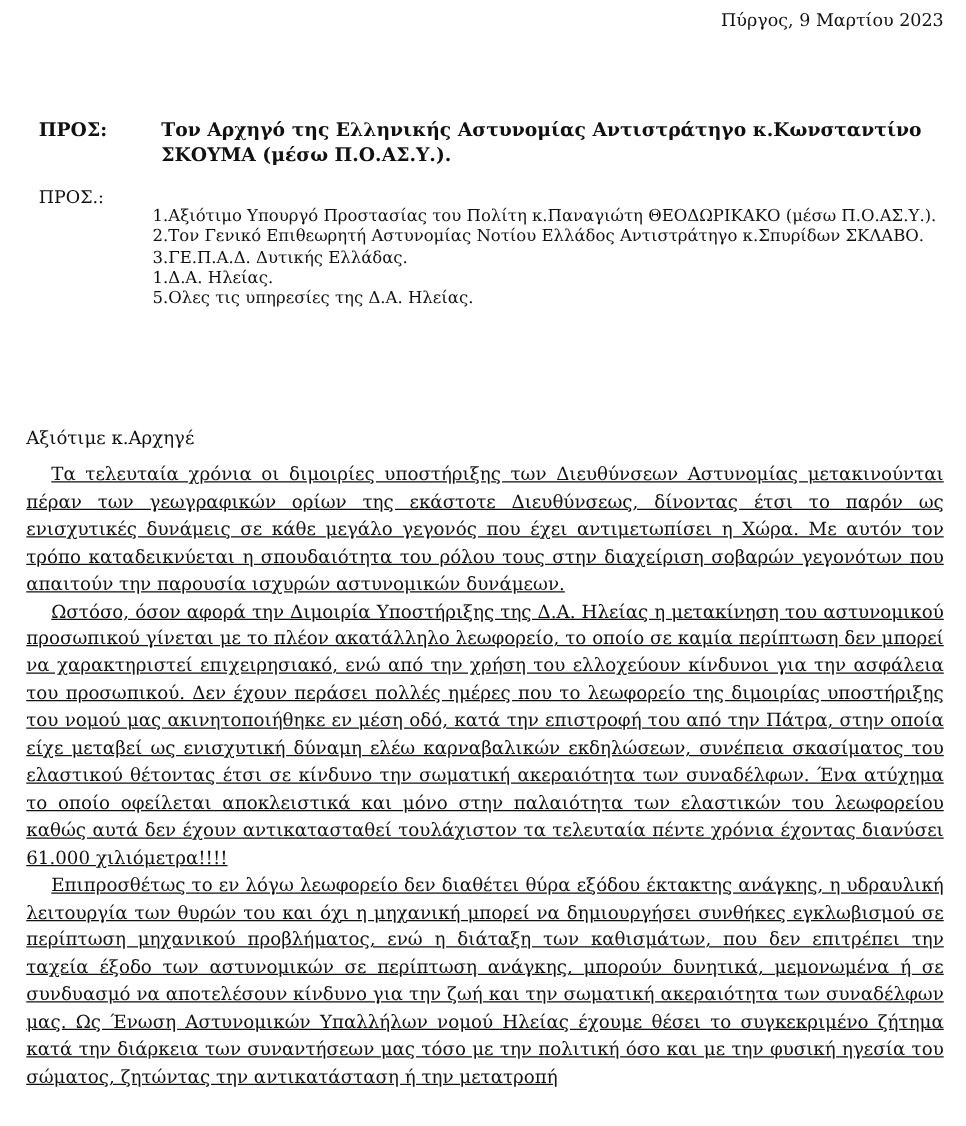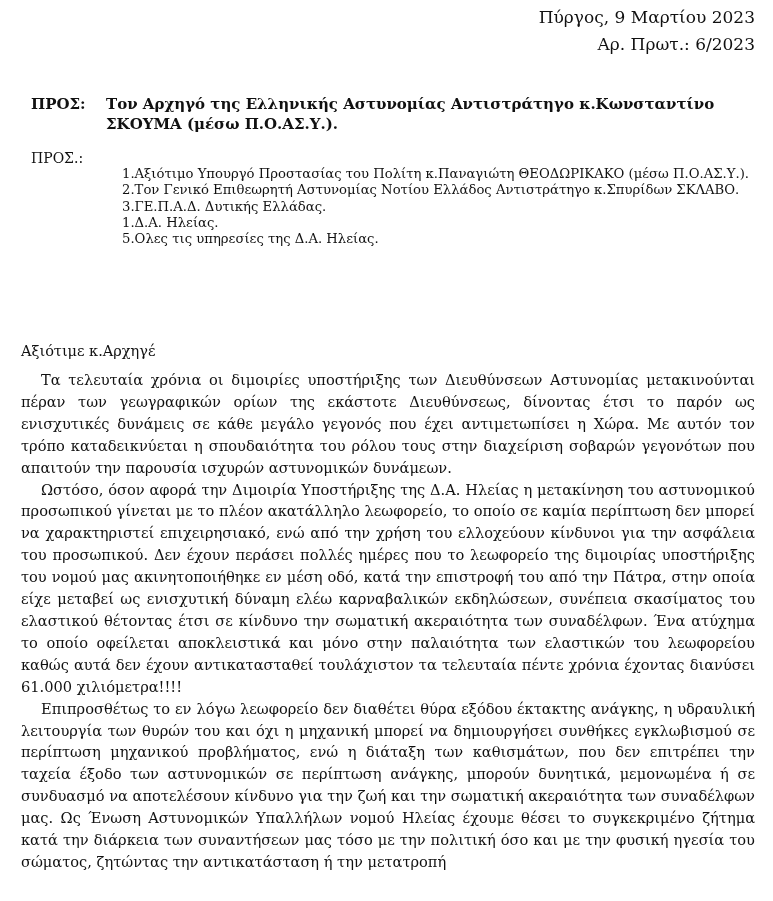--- a/index.html
+++ b/index.html
@@ -3,52 +3,52 @@
 <meta charset="utf-8">
 <style>
   html, body { margin: 0; padding: 0; background: #ffffff; }
   body {
     width: 773px; height: 901px; overflow: hidden; position: relative;
     font-family: "DejaVu Serif", "Liberation Serif", serif;
     color: #111111;
   }
   .header-right {
     position: absolute; right: 18px; top: 4px; text-align: right;
-    font-size: 17px; line-height: 27px;
+    font-size: 14px; line-height: 27px;
   }
   .pros {
     position: absolute; left: 31px; top: 94px; width: 720px;
     font-weight: bold; font-size: 15px; line-height: 20px;
     display: flex;
+    gap: 23px;
   }
   .pros .label { width: 75px; flex: none; }
   .pros .value { flex: 1; }
   .koin {
     position: absolute; left: 31px; top: 150px; width: 735px;
     font-size: 13.2px; line-height: 16.3px; display: flex;
   }
   .koin .label { width: 75px; flex: none; font-size: 14px; }
   .koin ol { list-style: none; margin: 16px; padding: 0; flex: 1; }
   .koin li { padding-left: 11px; text-indent: -11px; }
   .greeting {
     position: absolute; left: 21px; top: 342px;
     font-size: 14.5px; line-height: 18px;
   }
   .body-text {
     position: absolute; left: 21px; top: 369px; width: 734px;
-    font-size: 14.6px; line-height: 21.9px; text-align: justify;
+    font-size: 14.6px; line-height: 21.9px; text-align: justify; text-decoration: underline;
   }
   .body-text p { margin: 0; text-indent: 20px; }
 </style>
 </head>
 <body>
 
 <div class="header-right">
   <div>Πύργος, 9 Μαρτίου 2023</div>
-  <div>Αρ. Πρωτ.: 6/2023</div>
 </div>
 
 <div class="pros">
   <div class="label">ΠΡΟΣ:</div>
   <div class="value">Τον Αρχηγό της Ελληνικής Αστυνομίας Αντιστράτηγο κ.Κωνσταντίνο ΣΚΟΥΜΑ (μέσω Π.Ο.ΑΣ.Υ.).</div>
 </div>
 
 <div class="koin">
   <div class="label">ΠΡΟΣ.:</div>
   <ol>

